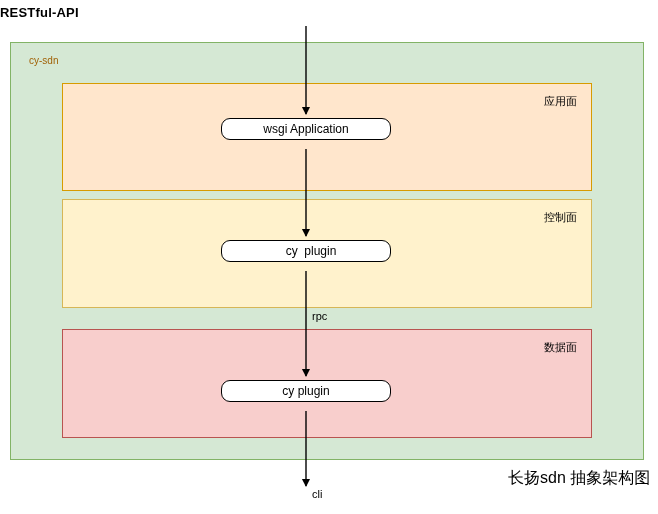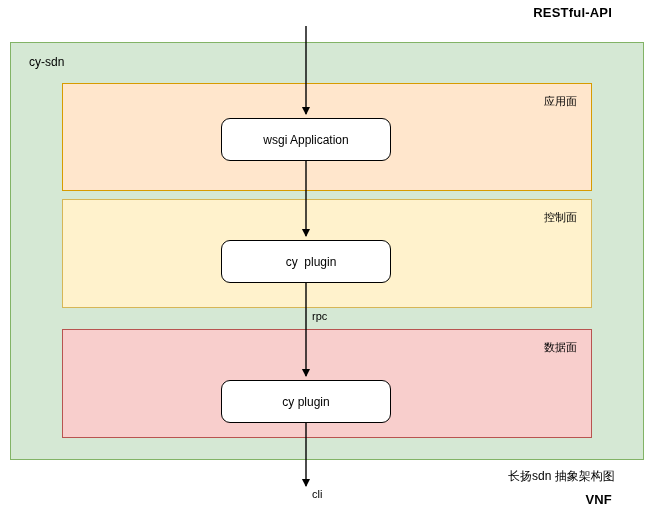--- a/index.html
+++ b/index.html
@@ -23,21 +23,21 @@
   }
 
   
   .entry-label {
     position: absolute;
     font-size: 13px;
     font-weight: bold;
     color: #000000;
     letter-spacing: 0.2px;
     white-space: nowrap;
-    text-align: right;
+    text-align: left;
   }
   #restful-api-label {
     left: 0; top: 5px;
     width: 612px;
   }
   #vnf-label {
     left: 0; top: 492px;
     width: 612px;
   }
 
@@ -49,22 +49,22 @@
     width: 634px;
     height: 418px;
     background: #d5e8d4;
     border: 1px solid #82b366;
     box-sizing: border-box;
   }
   #cy-sdn-label {
     position: absolute;
     left: 18px;
     top: 12px;
-    font-size: 12px;
-    color: #000000;
+    font-size: 10px;
+    color: #a16207;
     white-space: nowrap;
   }
 
   
   .plane {
     position: absolute;
     left: 62px;
     width: 530px;
     box-sizing: border-box;
     border: 1px solid #000;
@@ -94,21 +94,21 @@
     height: 109px;
     background: #f8cecc;
     border-color: #b85450;
   }
 
   
   .node-box {
     position: absolute;
     left: 221px;
     width: 170px;
-    height: 43px;
+    height: 22px;
     background: #ffffff;
     border: 1.4px solid #000000;
     border-radius: 9px;
     box-sizing: border-box;
     display: flex;
     align-items: center;
     justify-content: center;
     font-size: 12px;
     color: #000000;
     white-space: pre;
@@ -126,21 +126,21 @@
     text-align: right;
   }
   #edge-label-rpc { left: 312px; top: 310px; }
   #edge-label-cli { left: 312px; top: 440px; margin-top: 48px; }
 
   
   #diagram-caption {
     position: absolute;
     left: 508px;
     top: 468px;
-    font-size: 12px;
+    font-size: 16px;
     color: #000000;
     white-space: nowrap;
   }
 
   
   #connectors {
     position: absolute;
     left: 0; top: 0;
     width: 658px;
     height: 514px;
@@ -189,17 +189,16 @@
   <div class="node-box" id="node-wsgi">wsgi Application</div>
 
   <div class="node-box" id="node-plugin">cy  plugin</div>
 
   <div class="node-box" id="node-agent">cy plugin</div>
 
   <div class="edge-label" id="edge-label-rpc">rpc</div>
 
   <div class="edge-label" id="edge-label-cli">cli</div>
 
-  <div class="entry-label" id="vnf-label">VNF</div>
 
   <div id="diagram-caption">长扬sdn 抽象架构图</div>
 
 </div>
 
 </body></html>

